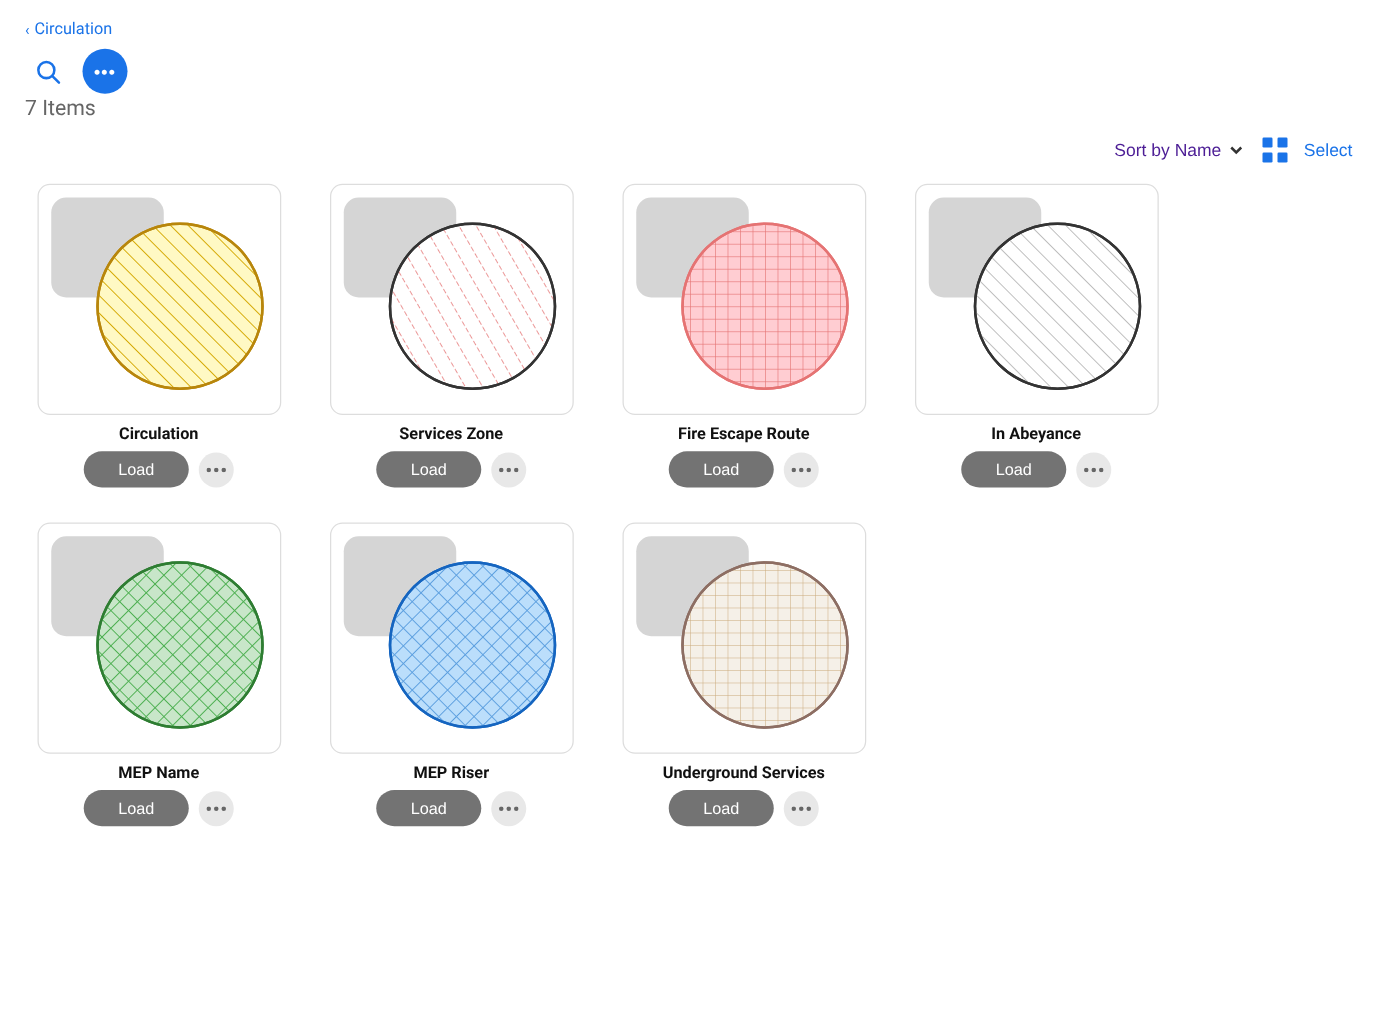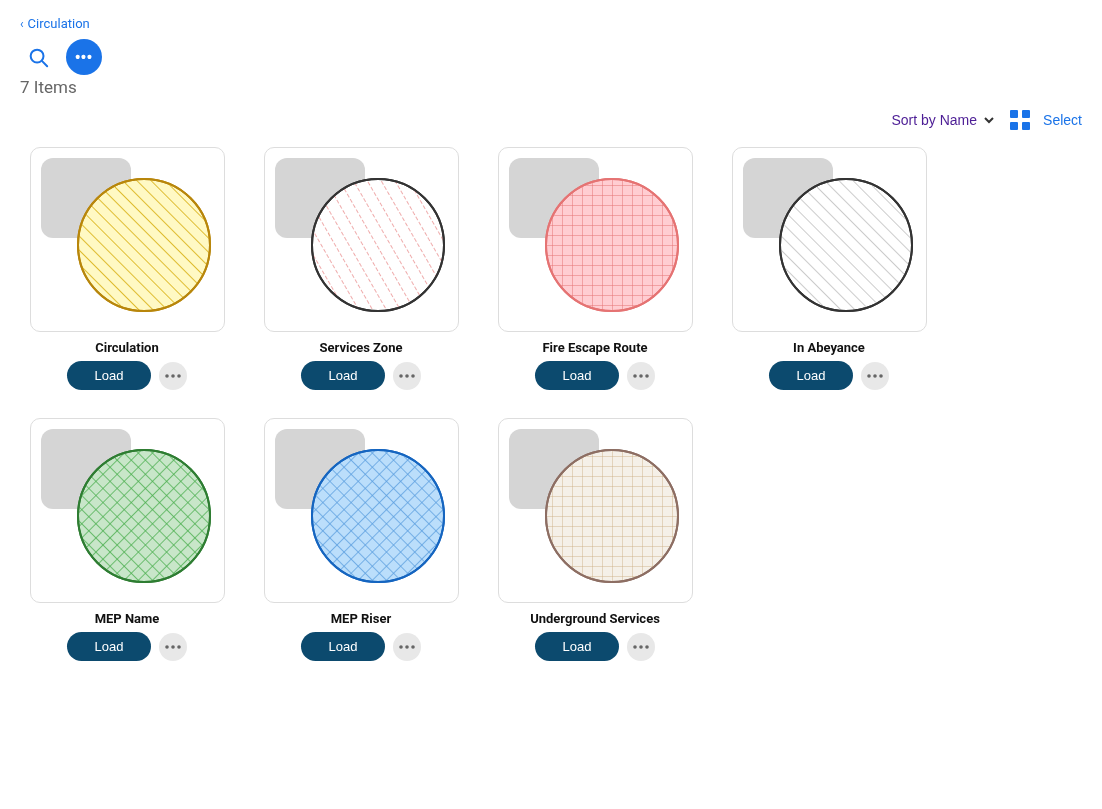--- a/index.html
+++ b/index.html
@@ -147,21 +147,21 @@
       margin-top: 8px;
       margin-bottom: 6px;
     }
     .item-actions {
       display: flex;
       align-items: center;
       gap: 8px;
       margin-bottom: 8px;
     }
     .load-btn {
-      background: #0c4a6e;
+      background: #737373;
       color: #fff;
       border: none;
       border-radius: 20px;
       padding: 7px 28px;
       font-size: 13px;
       font-weight: 500;
       cursor: pointer;
     }
     .more-btn {
       width: 28px;

